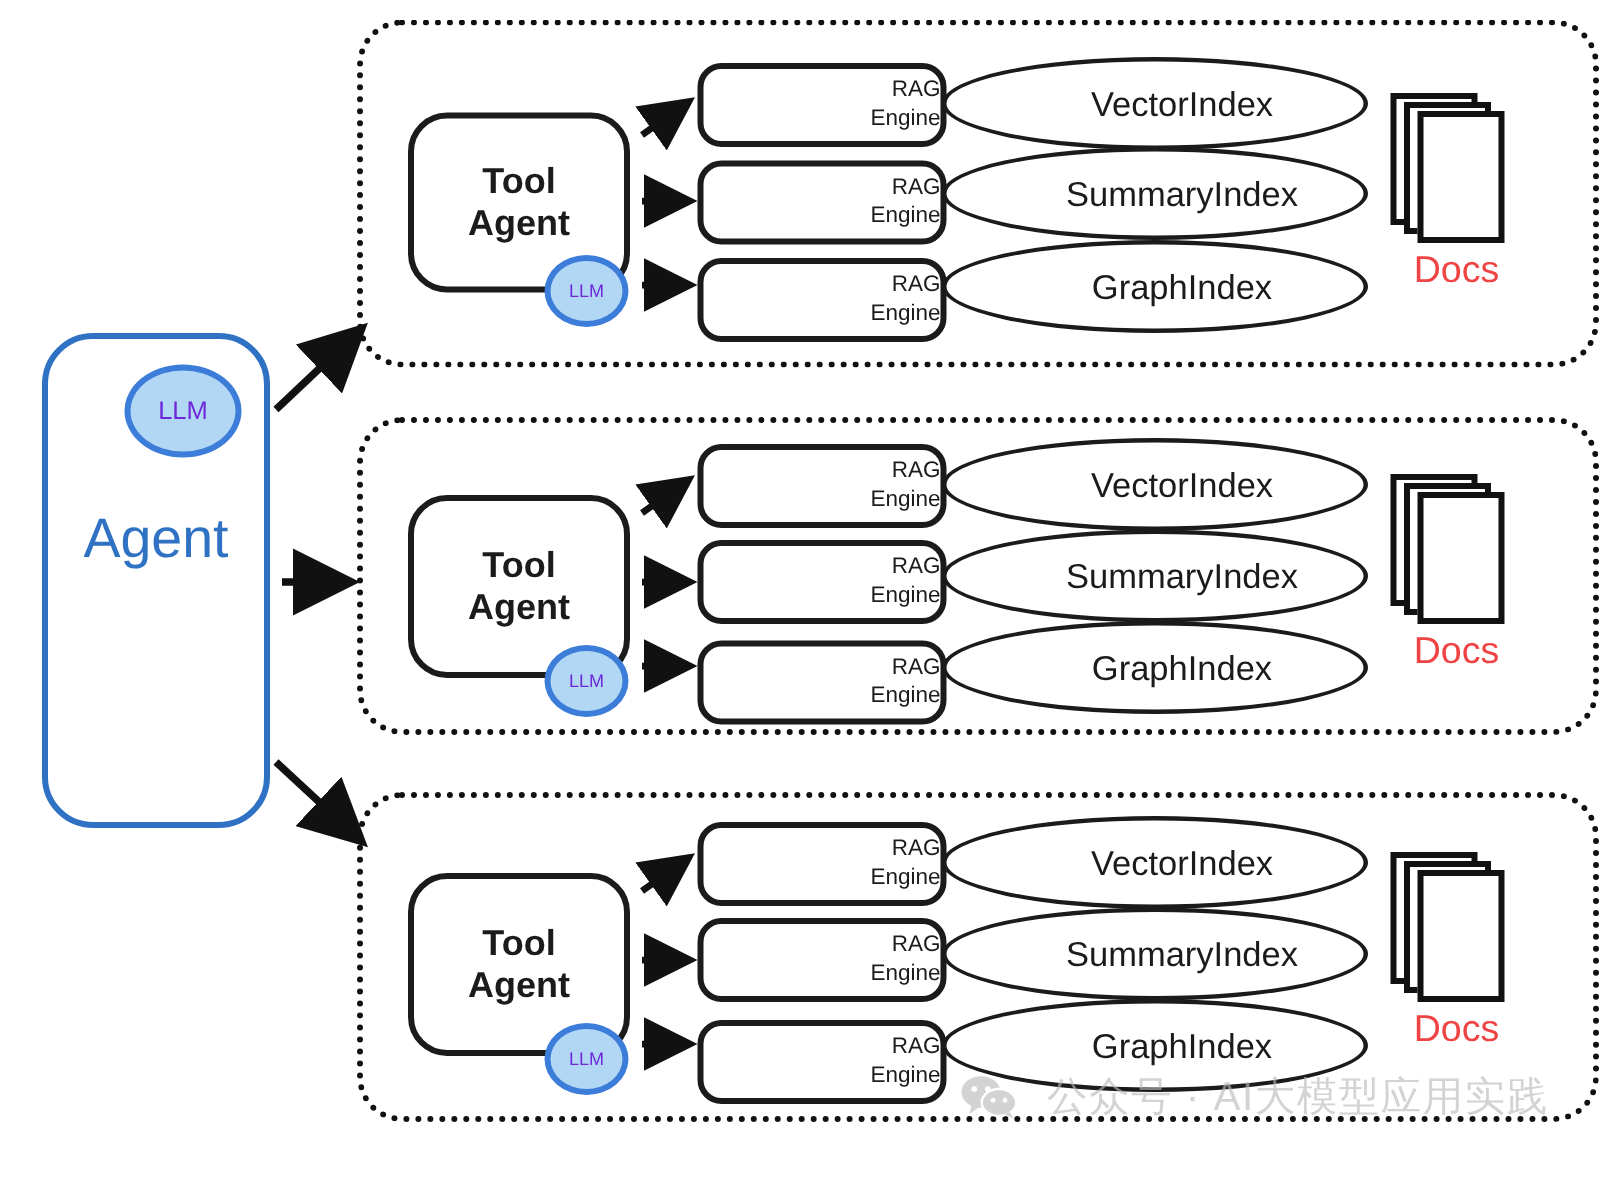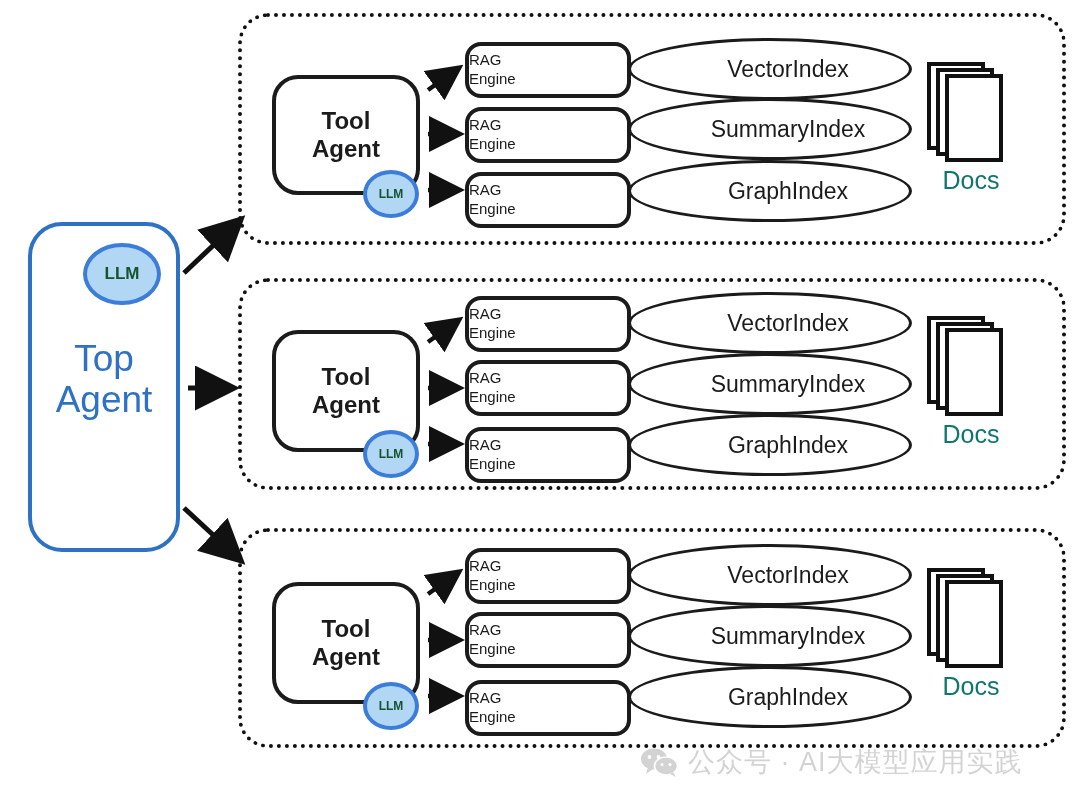--- a/index.html
+++ b/index.html
@@ -45,22 +45,22 @@
   }
   .llm-chip {
     position: absolute;
     border-radius: 50%;
     background: #b2d7f5;
     border: 4px solid #3b7dd8;
     box-sizing: border-box;
     display: flex;
     align-items: center;
     justify-content: center;
-    color: #14532d;
-    font-weight: 700;
+    color: #6d28d9;
+    font-weight: 400;
   }
   #top-llm .llm-text { font-size: 17px; }
 
   
   .arrow-svg { position: absolute; overflow: visible; }
 
   
   .panel {
     position: absolute;
     left: 238px;
@@ -105,21 +105,21 @@
     position: absolute;
     left: 465px;
     width: 166px;
     height: 56px;
     border: 4px solid #1b1b1b;
     border-radius: 16px;
     background: #ffffff;
     box-sizing: border-box;
     display: flex;
     flex-direction: column;
-    align-items: flex-start;
+    align-items: flex-end;
     justify-content: center;
     color: #1b1b1b;
     font-size: 15px;
     line-height: 1.25;
   }
 
   
   .index-ellipse {
     position: absolute;
     left: 628px;
@@ -154,47 +154,46 @@
   .docs-page.p1 { left: 0px;  top: 0px; }
   .docs-page.p2 { left: 9px;  top: 6px; }
   .docs-page.p3 { left: 18px; top: 12px; }
   .docs-label {
     position: absolute;
     top: 104px;
     left: -6px;
     width: 100px;
     text-align: center;
     font-size: 25px;
-    color: #0f766e;
+    color: #ef4444;
   }
 
   
   #watermark {
-    left: 640px; top: 744px;
+    left: 640px; top: 713px;
     display: flex;
     align-items: center;
-    gap: 8px;
+    gap: 18px;
     opacity: 0.62;
   }
   #watermark .wm-text {
     color: #b9b9b9;
     font-size: 27px;
     letter-spacing: 1px;
     white-space: nowrap;
   }
   .wechat-icon { width: 40px; height: 30px; position: relative; }
 </style>
 </head>
 <body>
 
 <div id="canvas">
 
   <div class="abs" id="top-agent-box">
     <div id="top-agent-label">
-      <div>Top</div>
       <div>Agent</div>
     </div>
   </div>
   <div class="abs llm-chip" id="top-llm">
     <span class="llm-text">LLM</span>
   </div>
 
   <svg class="arrow-svg" style="left:182px; top:210px; width:70px; height:70px;" viewBox="0 0 70 70">
     <defs>
       <marker id="ah1" markerWidth="9" markerHeight="9" refX="7" refY="4.5" orient="auto">

